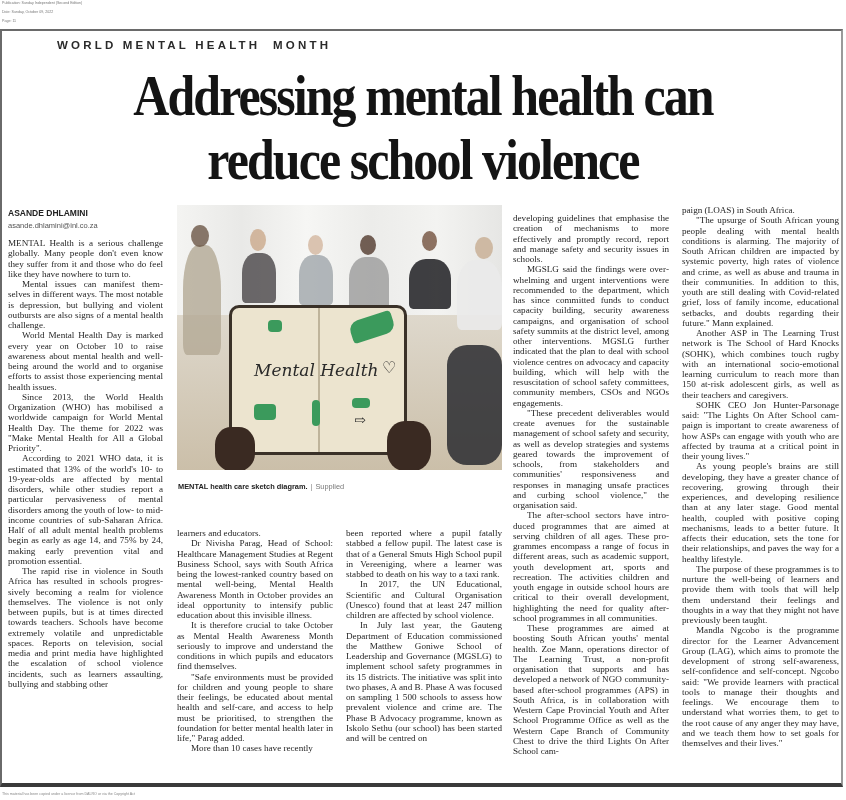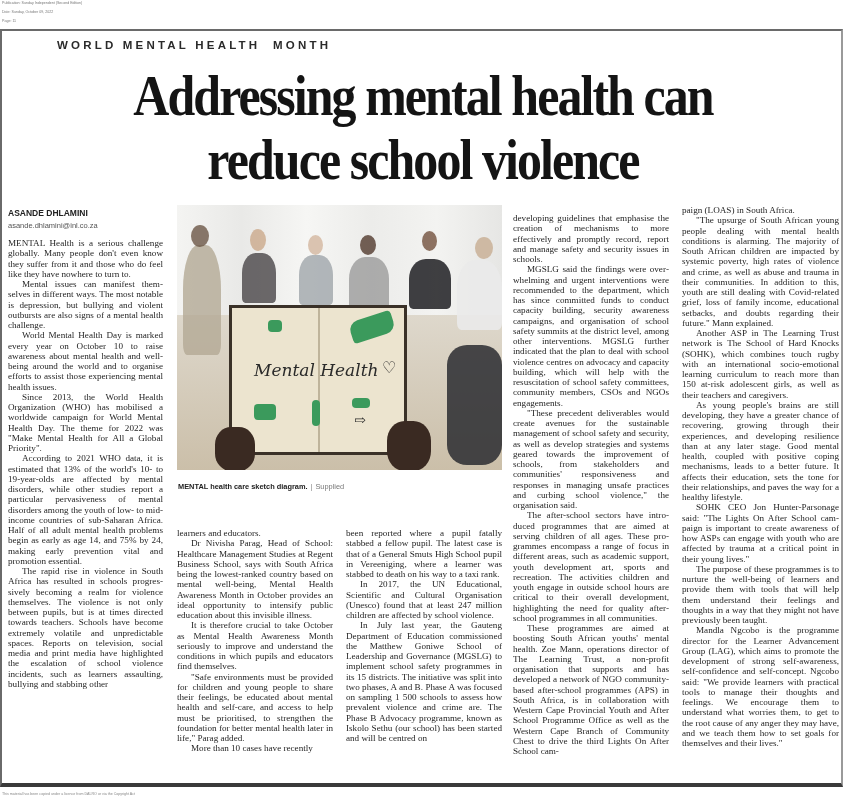--- a/index.html
+++ b/index.html
@@ -28,21 +28,21 @@
   .c2 { left: 177px; top: 528px; width: 156px; }
   .c3 { left: 346px; top: 528px; width: 156px; }
   .c4 { left: 513px; top: 213px; width: 156px; }
   .c5 { left: 682px; top: 205px; width: 157px; }
 
   .photo { position: absolute; left: 177px; top: 205px; width: 325px; height: 265px; overflow: hidden; background: linear-gradient(180deg, #ececea 0%, #e4e2de 35%, #d9d4cc 60%, #cfc6b8 100%); }
   .photo .wall { position:absolute; left:0; top:0; width:100%; height:110px; background: linear-gradient(90deg,#f4f4f2 0%,#e9e9e7 20%,#f6f6f4 40%,#ececea 60%,#f3f3f1 80%,#e6e6e4 100%); }
   .photo .floor { position:absolute; left:0; top:110px; width:100%; height:155px; background: linear-gradient(180deg,#ded8cc,#cbbfa9); }
   .person { position:absolute; border-radius: 40% 40% 10% 10%; }
   .head { position:absolute; border-radius:50%; }
-  .book { position:absolute; left:52px; top:100px; width:178px; height:150px; background:#ece4cf; border:3px solid #3a3128; border-radius:0; }
+  .book { position:absolute; left:52px; top:100px; width:178px; height:150px; background:#ece4cf; border:3px solid #3a3128; border-radius:10px; }
   .book .spine { position:absolute; left:86px; top:0; width:2px; height:100%; background:#bfb49b; }
   .book .mh { position:absolute; left:22px; top:52px; font-family: "DejaVu Serif", serif; font-style: italic; font-size: 17px; color:#2a2a2a; white-space:nowrap; }
   .g { position:absolute; background:#3b9a5c; border-radius:4px; }
   .hand { position:absolute; background:#3a2a22; border-radius: 40%; }
 
   .caption { position: absolute; left: 178px; top: 482px; font-family: "Liberation Sans", sans-serif; font-size: 7.4px; color: #222; white-space: nowrap; }
   .caption .cap-main { font-weight: bold; }
   .caption .cap-sep { color: #888; margin: 0 3px; }
   .caption .cap-credit { color: #777; }
 
@@ -131,19 +131,19 @@
   <p>MGSLG said the findings were over­whelming and urgent interventions were recommended to the department, which has since committed funds to conduct capacity building, security awareness campaigns, and organisa­tion of school safety summits at the district level, among other interven­tions. MGSLG further indicated that the plan to deal with school violence centres on advocacy and capacity building, which will help with the resuscitation of school safety commit­tees, community members, CSOs and NGOs engagements.</p>
   <p>"These precedent deliverables would create avenues for the sustain­able management of school safety and security, as well as develop strat­egies and systems geared towards the improvement of schools, from stake­holders and communities' responsive­ness and responses in managing unsafe practices and curbing school violence," the organisation said.</p>
   <p>The after-school sectors have intro­duced programmes that are aimed at serving children of all ages. These pro­grammes encompass a range of focus in different areas, such as academic support, youth development art, sports and recreation. The activities children and youth engage in outside school hours are critical to their overall devel­opment, highlighting the need for quality after-school programmes in all communities.</p>
   <p>These programmes are aimed at boosting South African youths' mental health. Zoe Mann, operations director of The Learning Trust, a non-profit organisation that supports and has developed a network of NGO commu­nity-based after-school programmes (APS) in South Africa, is in collabo­ration with Western Cape Provincial Youth and After School Programme Office as well as the Western Cape Branch of Community Chest to drive the third Lights On After School cam-</p>
 </div>
 
 <div class="col c5">
   <p class="noindent">paign (LOAS) in South Africa.</p>
   <p>"The upsurge of South African young people dealing with mental health conditions is alarming. The majority of South African children are impacted by systemic poverty, high rates of violence and crime, as well as abuse and trauma in their communi­ties. In addition to this, youth are still dealing with Covid-related grief, loss of family income, educational setbacks, and doubts regarding their future." Mann explained.</p>
   <p>Another ASP in The Learning Trust network is The School of Hard Knocks (SOHK), which combines touch rugby with an international socio-emotional learning curriculum to reach more than 150 at-risk adolescent girls, as well as their teachers and caregivers.</p>
+  <p>SOHK CEO Jon Hunter-Parsonage said: "The Lights On After School cam­paign is important to create awareness of how ASPs can engage with youth who are affected by trauma at a critical point in their young lives."</p>
   <p>As young people's brains are still developing, they have a greater chance of recovering, growing through their experiences, and developing resilience than at any later stage. Good mental health, coupled with positive coping mechanisms, leads to a better future. It affects their education, sets the tone for their relationships, and paves the way for a healthy lifestyle.</p>
-  <p>SOHK CEO Jon Hunter-Parsonage said: "The Lights On After School cam­paign is important to create awareness of how ASPs can engage with youth who are affected by trauma at a critical point in their young lives."</p>
   <p>The purpose of these programmes is to nurture the well-being of learners and provide them with tools that will help them understand their feelings and thoughts in a way that they might not have previously been taught.</p>
   <p>Mandla Ngcobo is the programme director for the Learner Advancement Group (LAG), which aims to promote the development of strong self-aware­ness, self-confidence and self-concept. Ngcobo said: "We provide learners with practical tools to manage their thoughts and feelings. We encour­age them to understand what worries them, to get to the root cause of any anger they may have, and we teach them how to set goals for themselves and their lives."</p>
 </div>
 
 <div class="footer-note">This material has been copied under a licence from DALRO or via the Copyright Act</div>
 
 </body></html>

